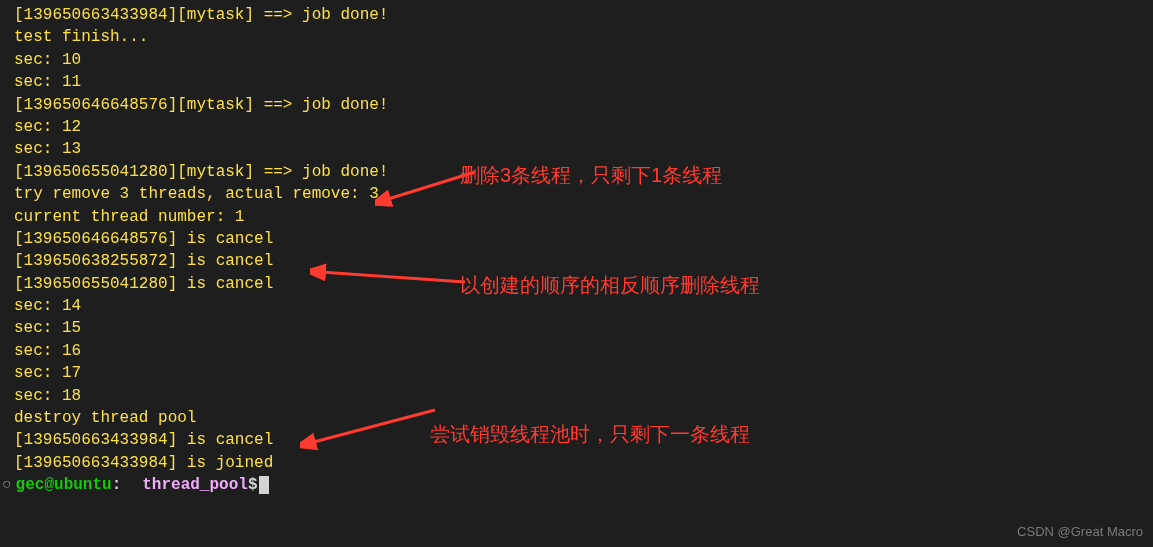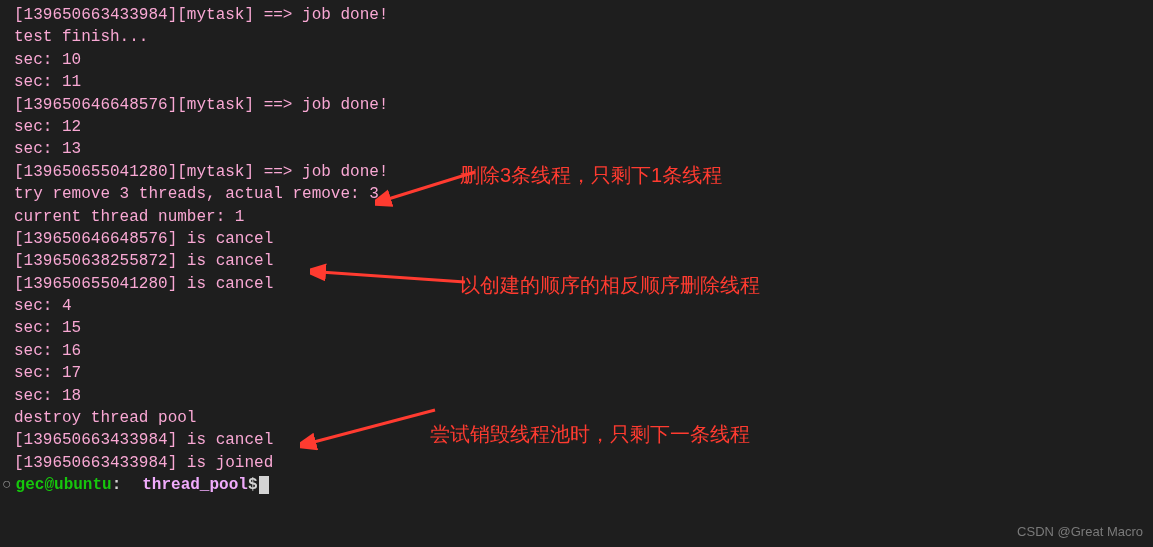--- a/index.html
+++ b/index.html
@@ -10,21 +10,21 @@
     font-size: 16px;
     line-height: 1.4;
     width: 1153px;
     height: 547px;
     position: relative;
     overflow: hidden;
     padding: 4px 14px;
   }
   .terminal-line {
     white-space: pre;
-    color: #f9a8d4;
+    color: #fde047;
   }
   .prompt-line {
     display: flex;
     align-items: center;
   }
   .prompt-circle {
     color: #888;
     margin-right: 4px;
     margin-left: -12px;
   }
@@ -72,21 +72,21 @@
 <div class="terminal-line">sec: 11</div>
 <div class="terminal-line">[139650646648576][mytask] ==&gt; job done!</div>
 <div class="terminal-line">sec: 12</div>
 <div class="terminal-line">sec: 13</div>
 <div class="terminal-line">[139650655041280][mytask] ==&gt; job done!</div>
 <div class="terminal-line">try remove 3 threads, actual remove: 3</div>
 <div class="terminal-line">current thread number: 1</div>
 <div class="terminal-line">[139650646648576] is cancel</div>
 <div class="terminal-line">[139650638255872] is cancel</div>
 <div class="terminal-line">[139650655041280] is cancel</div>
-<div class="terminal-line">sec: 4</div>
+<div class="terminal-line">sec: 14</div>
 <div class="terminal-line">sec: 15</div>
 <div class="terminal-line">sec: 16</div>
 <div class="terminal-line">sec: 17</div>
 <div class="terminal-line">sec: 18</div>
 <div class="terminal-line">destroy thread pool</div>
 <div class="terminal-line">[139650663433984] is cancel</div>
 <div class="terminal-line">[139650663433984] is joined</div>
 
 <div class="prompt-line">
   <span class="prompt-circle">○</span>

